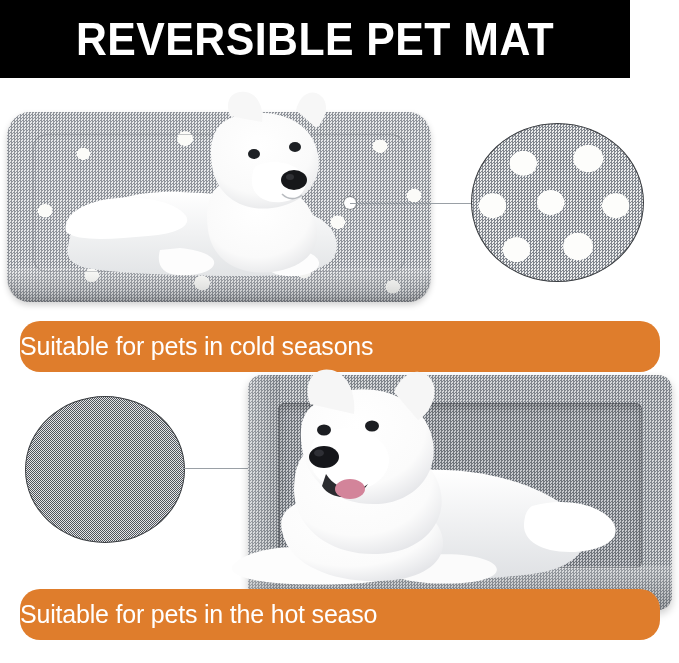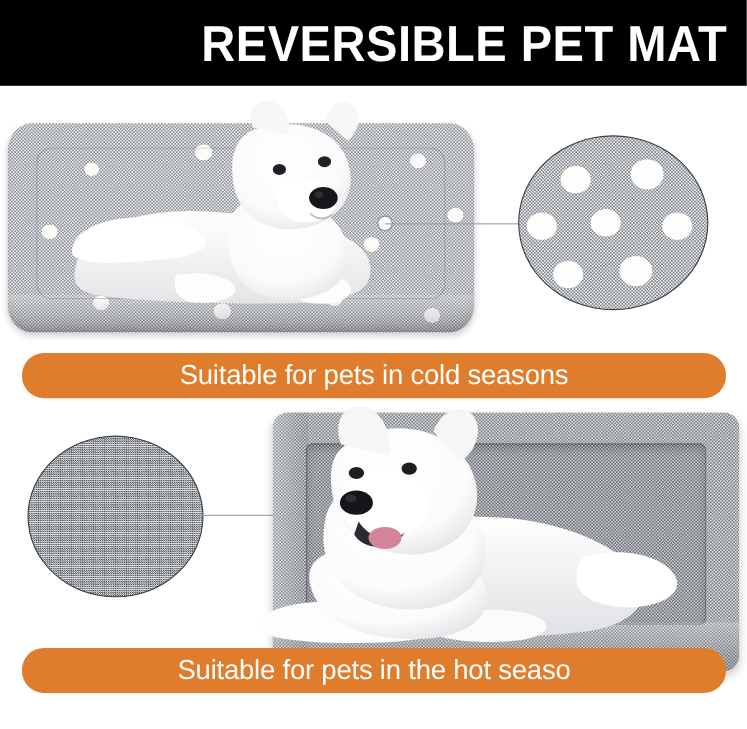--- a/index.html
+++ b/index.html
@@ -7,43 +7,43 @@
     width:679px;height:663px;
     background:#ffffff;
     font-family:"Liberation Sans", sans-serif;
     overflow:hidden;
     position:relative;
   }
   .stage{position:relative;width:679px;height:663px;overflow:hidden;background:#fff;}
 
   
   .title-banner{
-    position:absolute;left:0;top:0;width:679px;height:78px;
+    position:absolute;left:0;top:0;width:630px;height:78px;
     background:#000000;
-    display:flex;align-items:center;justify-content:flex-end;
+    display:flex;align-items:center;justify-content:center;
   }
   .title-text{
     color:#ffffff;
     font-family:"Liberation Sans", sans-serif;
     font-weight:bold;
     font-size:46px;
     letter-spacing:0.5px;
     transform:scaleX(0.93);
     line-height:1;
     white-space:nowrap;
     text-align:center;
   }
 
   
   .pill{
     position:absolute;
-    left:20px;width:640px;height:41px;
+    left:20px;width:640px;height:51px;
     background:#df7d2c;
     border-radius:20px;
-    display:flex;align-items:center;justify-content:center;
+    display:flex;align-items:center;
   }
   .pill-top{top:321px;}
   .pill-bottom{top:589px;}
   .pill-text{
     color:#ffffff;
     font-size:25px;
     font-weight:normal;
     white-space:nowrap;
     line-height:1;
     letter-spacing:-0.2px;

